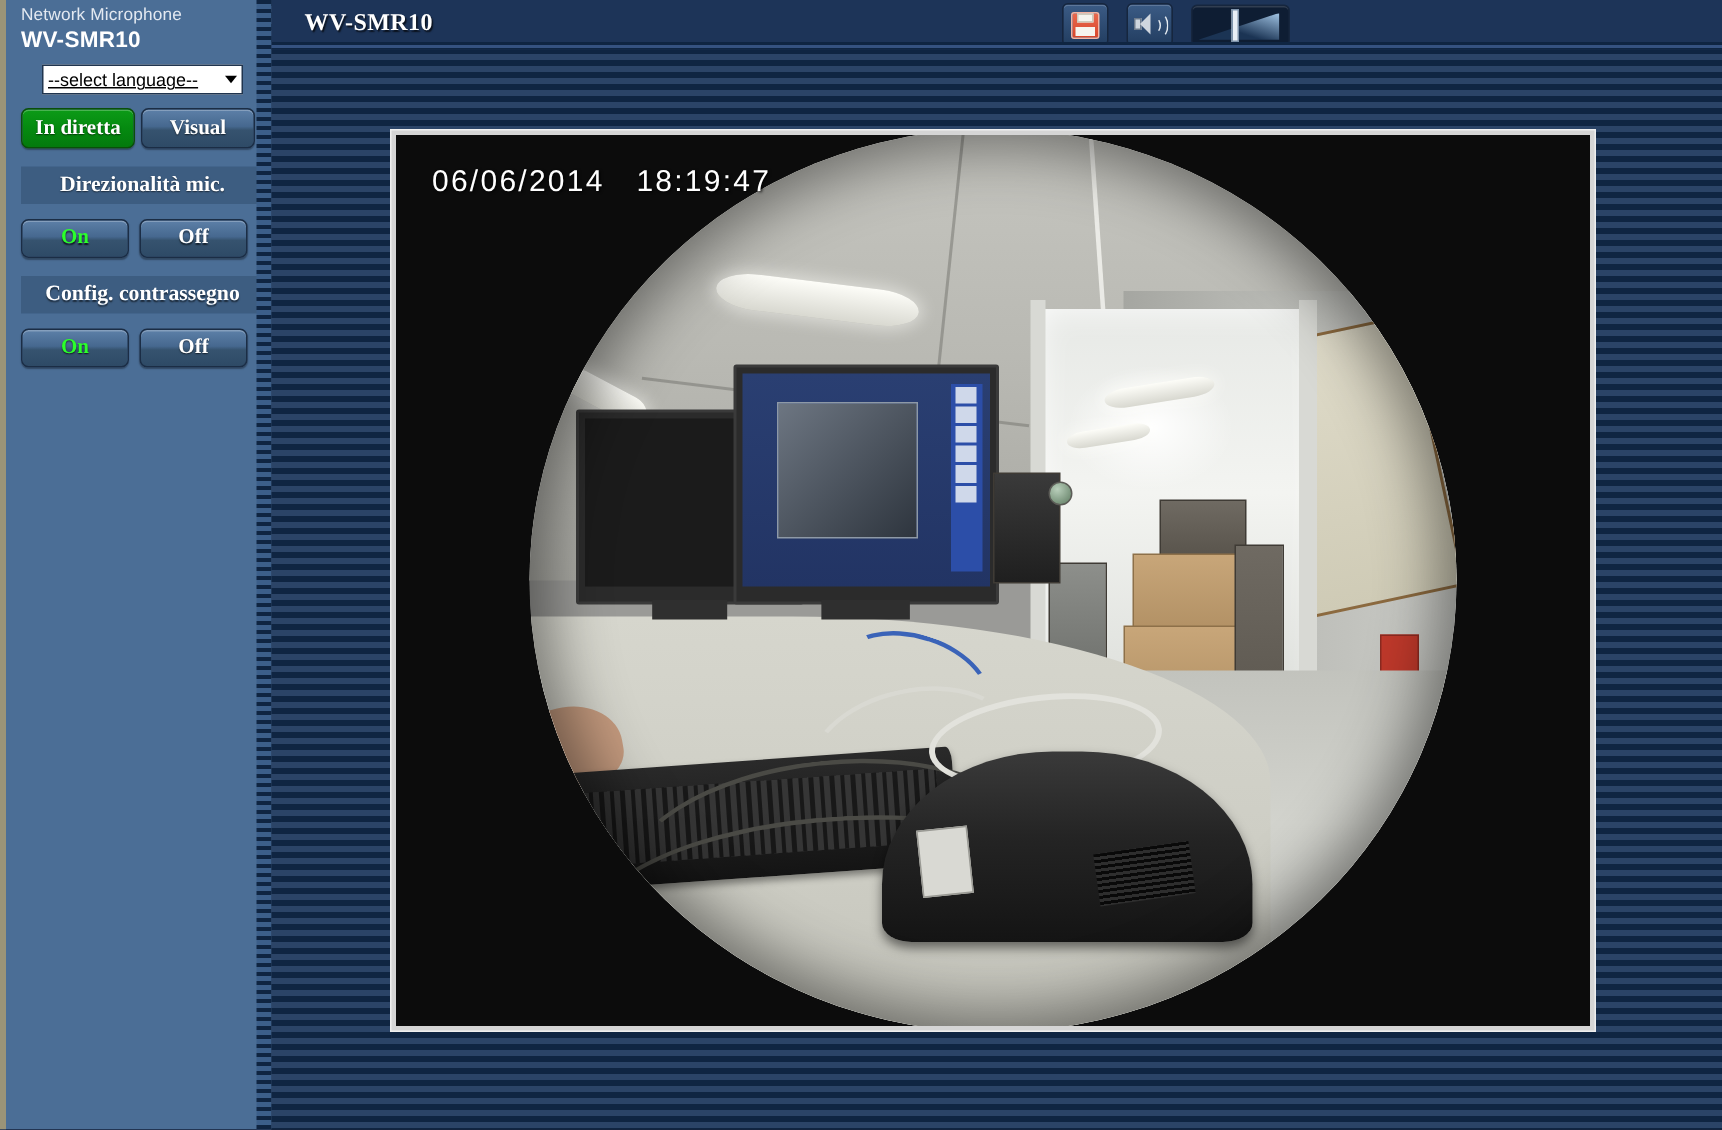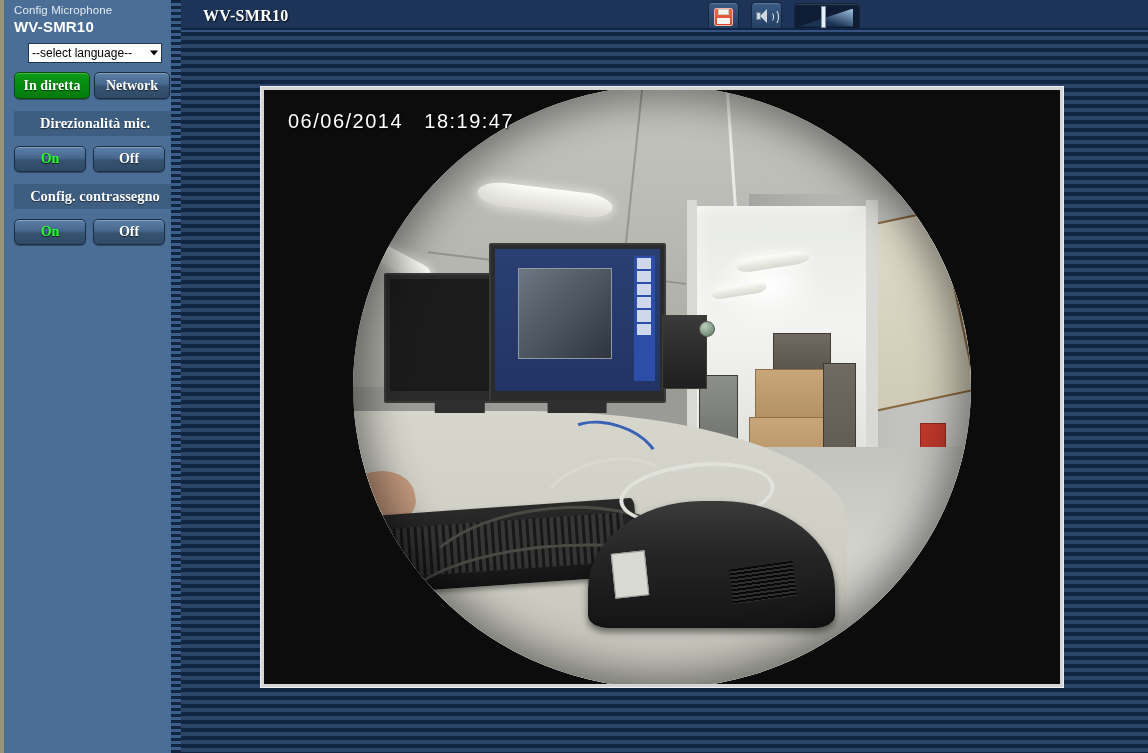--- a/index.html
+++ b/index.html
@@ -77,20 +77,21 @@
     border: 1px solid #20354f;
     box-sizing: border-box;
     font-family: "Liberation Sans", sans-serif;
     font-size: 12px;
     color: #000;
     display: flex;
     align-items: center;
     padding-left: 3px;
     position: relative;
     cursor: pointer;
+    text-decoration: underline;
   }
   .lang-arrow {
     position: absolute;
     right: 3px; top: 50%;
     transform: translateY(-50%);
     width: 0; height: 0;
     border-left: 4px solid transparent;
     border-right: 4px solid transparent;
     border-top: 5px solid #000;
   }
@@ -558,34 +559,34 @@
 </style>
 </head>
 <body>
 
 <div id="app">
 
   <div id="sidebar">
     <div id="sidebar-inner">
 
       <div class="brand">
-        <div class="brand-sub">Config Microphone</div>
+        <div class="brand-sub">Network Microphone</div>
         <div class="brand-model">WV-SMR10</div>
       </div>
 
       <div class="lang-wrap">
         <div class="lang-select">
           <span>--select language--</span>
           <span class="lang-arrow"></span>
         </div>
       </div>
 
       <div class="btn-row">
         <div class="btn active">In diretta</div>
-        <div class="btn">Network</div>
+        <div class="btn">Visual</div>
       </div>
 
       <div class="section-head">Direzionalità mic.</div>
       <div class="onoff-row">
         <div class="btn onstate">On</div>
         <div class="btn">Off</div>
       </div>
 
       <div class="section-head">Config. contrassegno</div>
       <div class="onoff-row">

